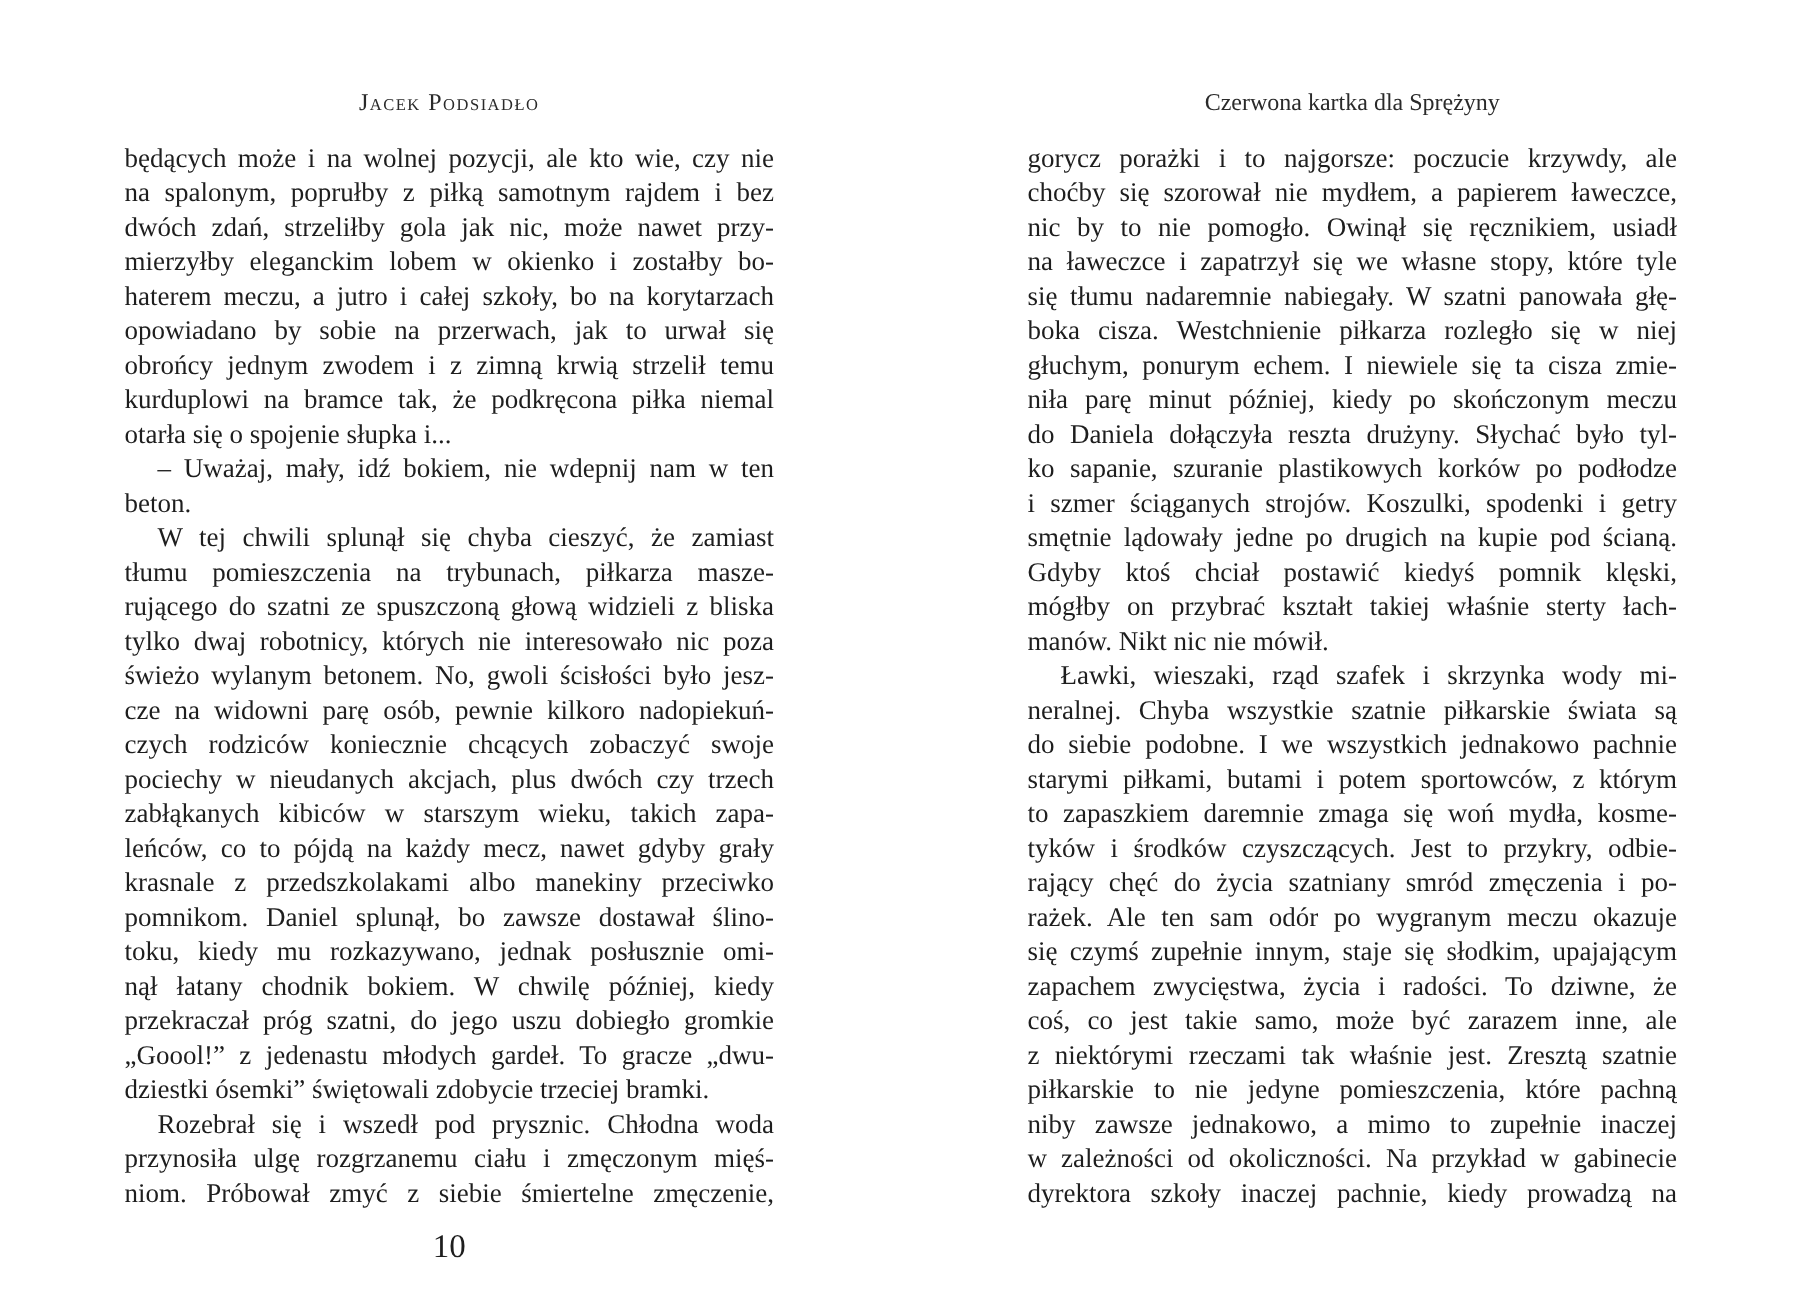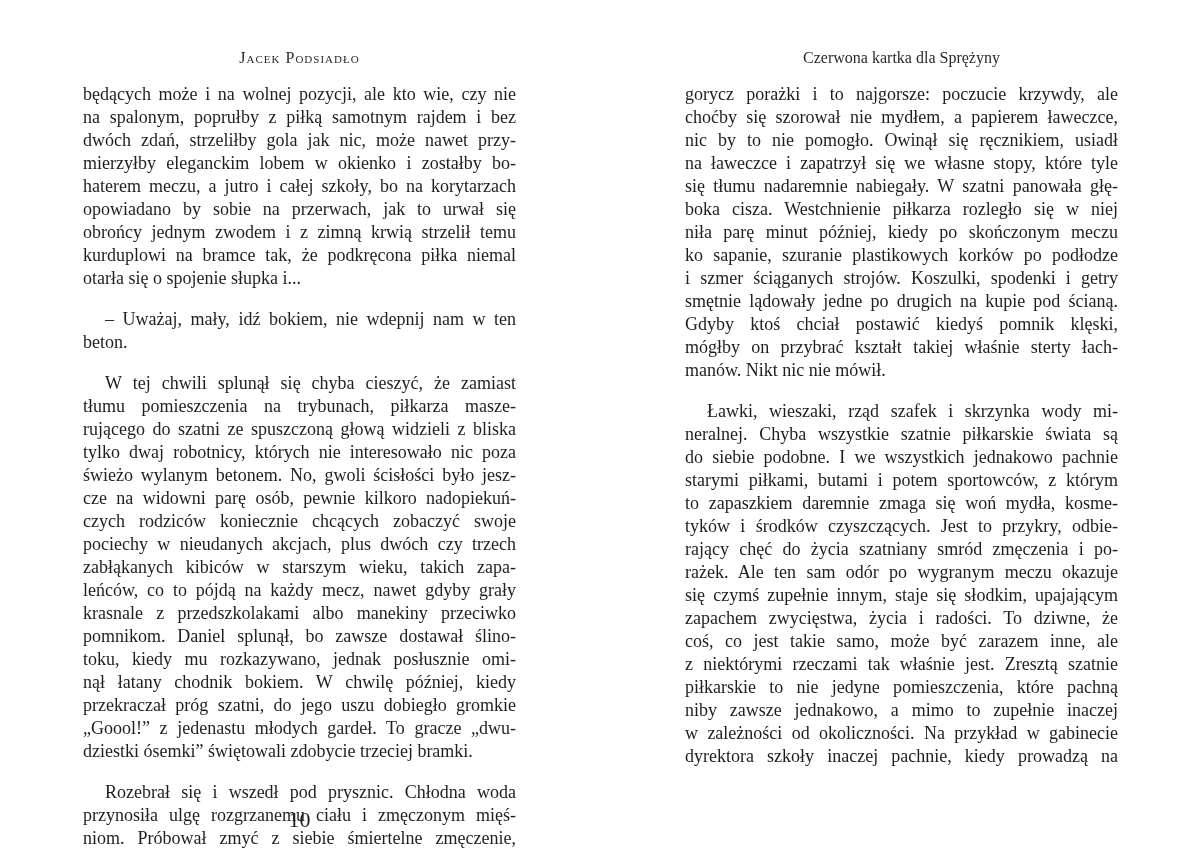--- a/index.html
+++ b/index.html
@@ -4,38 +4,38 @@
 <style>
   :root{
     --paper:#ffffff;
     --ink:#1e1e1e;
     --header-ink:#2a2a2a;
   }
   *{margin:0;padding:0;box-sizing:border-box;}
   html,body{width:1200px;height:866px;background:var(--paper);}
   body{font-family:"Liberation Serif","DejaVu Serif",serif;color:var(--ink);}
   .spread{position:relative;width:1200px;height:866px;background:var(--paper);overflow:hidden;}
-  .page{position:absolute;top:5px;height:848px;width:433px;}
+  .page{position:absolute;top:16px;height:848px;width:433px;}
   .page.left{left:83px;}
   .page.right{left:685px;}
   .running-header{
     position:absolute;top:44px;left:0;width:100%;
     text-align:center;font-size:16px;color:var(--header-ink);
   }
   .running-header.smallcaps{
     font-variant:small-caps;letter-spacing:1px;
   }
   .text-column{position:absolute;top:78px;left:0;width:433px;}
   .line{
     height:23px;line-height:23px;font-size:18px;
     text-align:justify;text-align-last:justify;
     overflow:hidden;white-space:normal;
   }
   .line.end{text-align-last:left;}
-  .line.indent{text-indent:22px;margin-top:18px;}
+  .line.indent{text-indent:22px;}
   .page-number{
     position:absolute;top:802px;left:0;width:100%;
     text-align:center;font-size:22px;color:var(--ink);
   }
 </style>
 </head>
 <body>
 
 <div class="spread">
 
@@ -79,21 +79,23 @@
 
   <div class="page right">
     <div class="running-header">Czerwona kartka dla Sprężyny</div>
     <div class="text-column">
         <div class="line">gorycz porażki i to najgorsze: poczucie krzywdy, ale</div>
         <div class="line">choćby się szorował nie mydłem, a papierem ławeczce,</div>
         <div class="line">nic by to nie pomogło. Owinął się ręcznikiem, usiadł</div>
         <div class="line">na ławeczce i zapatrzył się we własne stopy, które tyle</div>
         <div class="line">się tłumu nadaremnie nabiegały. W szatni panowała głę-</div>
         <div class="line">boka cisza. Westchnienie piłkarza rozległo się w niej</div>
+        <div class="line">głuchym, ponurym echem. I niewiele się ta cisza zmie-</div>
         <div class="line">niła parę minut później, kiedy po skończonym meczu</div>
+        <div class="line">do Daniela dołączyła reszta drużyny. Słychać było tyl-</div>
         <div class="line">ko sapanie, szuranie plastikowych korków po podłodze</div>
         <div class="line">i szmer ściąganych strojów. Koszulki, spodenki i getry</div>
         <div class="line">smętnie lądowały jedne po drugich na kupie pod ścianą.</div>
         <div class="line">Gdyby ktoś chciał postawić kiedyś pomnik klęski,</div>
         <div class="line">mógłby on przybrać kształt takiej właśnie sterty łach-</div>
         <div class="line end">manów. Nikt nic nie mówił.</div>
         <div class="line indent">Ławki, wieszaki, rząd szafek i skrzynka wody mi-</div>
         <div class="line">neralnej. Chyba wszystkie szatnie piłkarskie świata są</div>
         <div class="line">do siebie podobne. I we wszystkich jednakowo pachnie</div>
         <div class="line">starymi piłkami, butami i potem sportowców, z którym</div>

